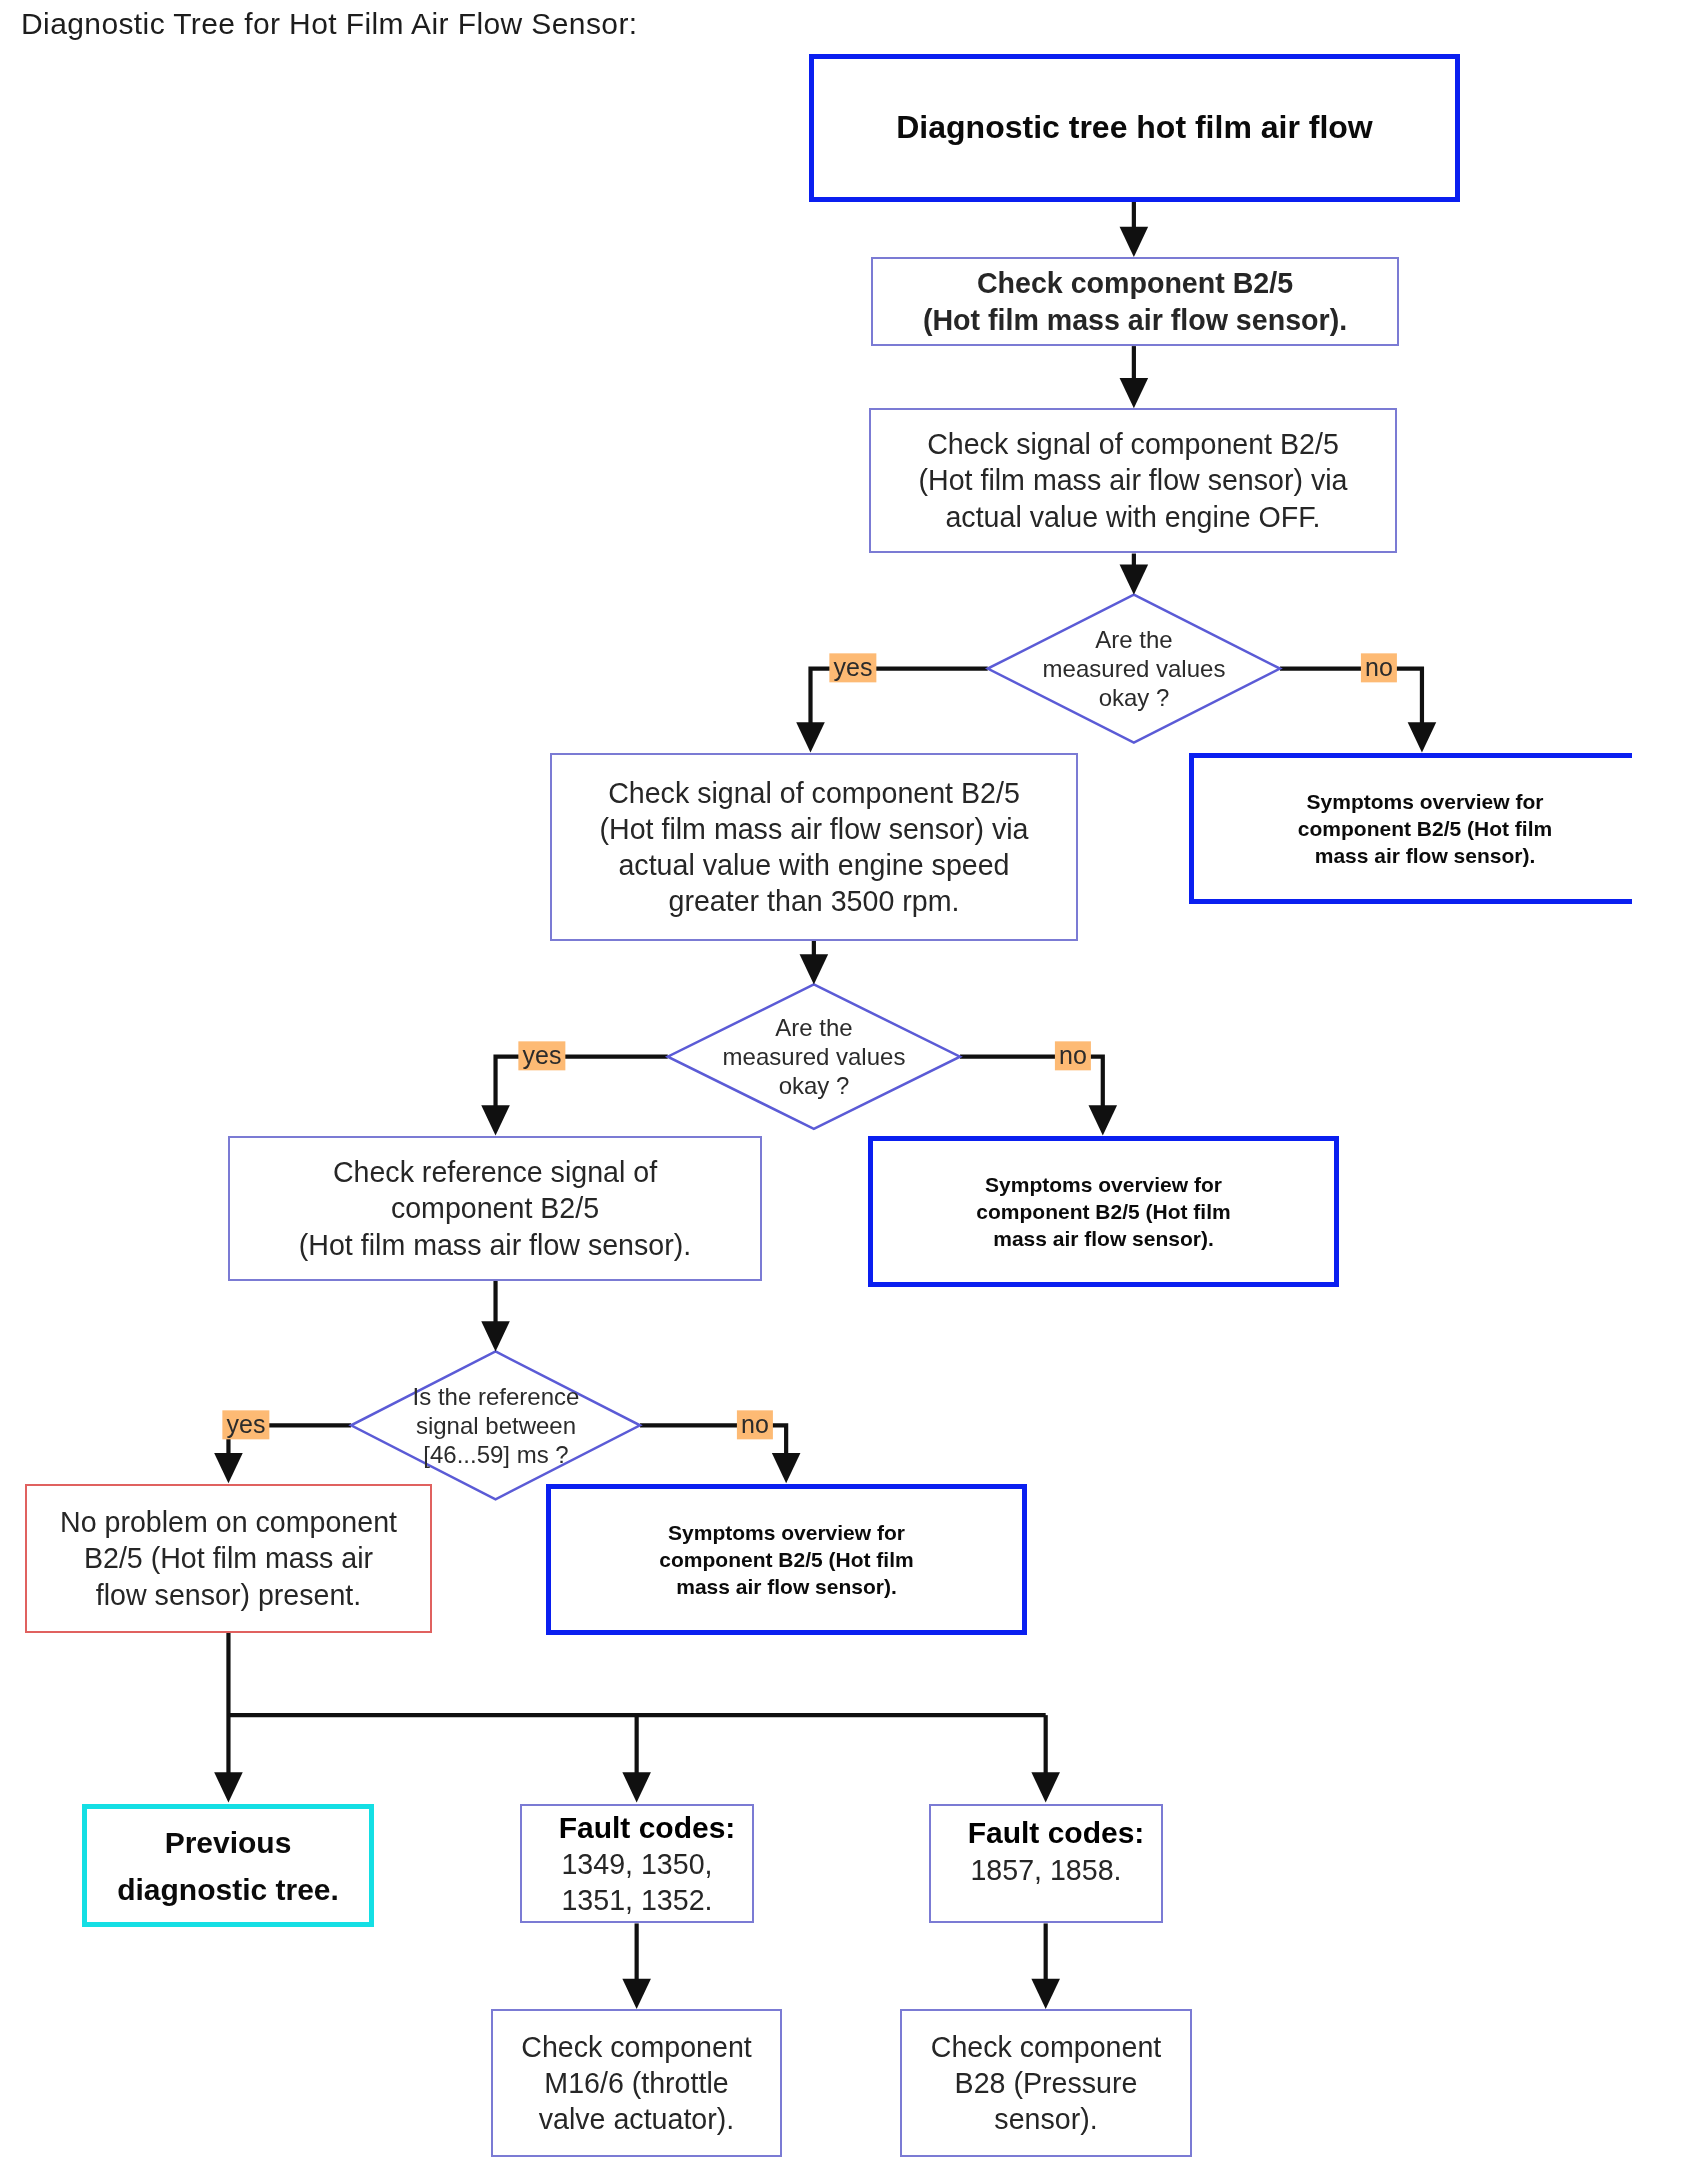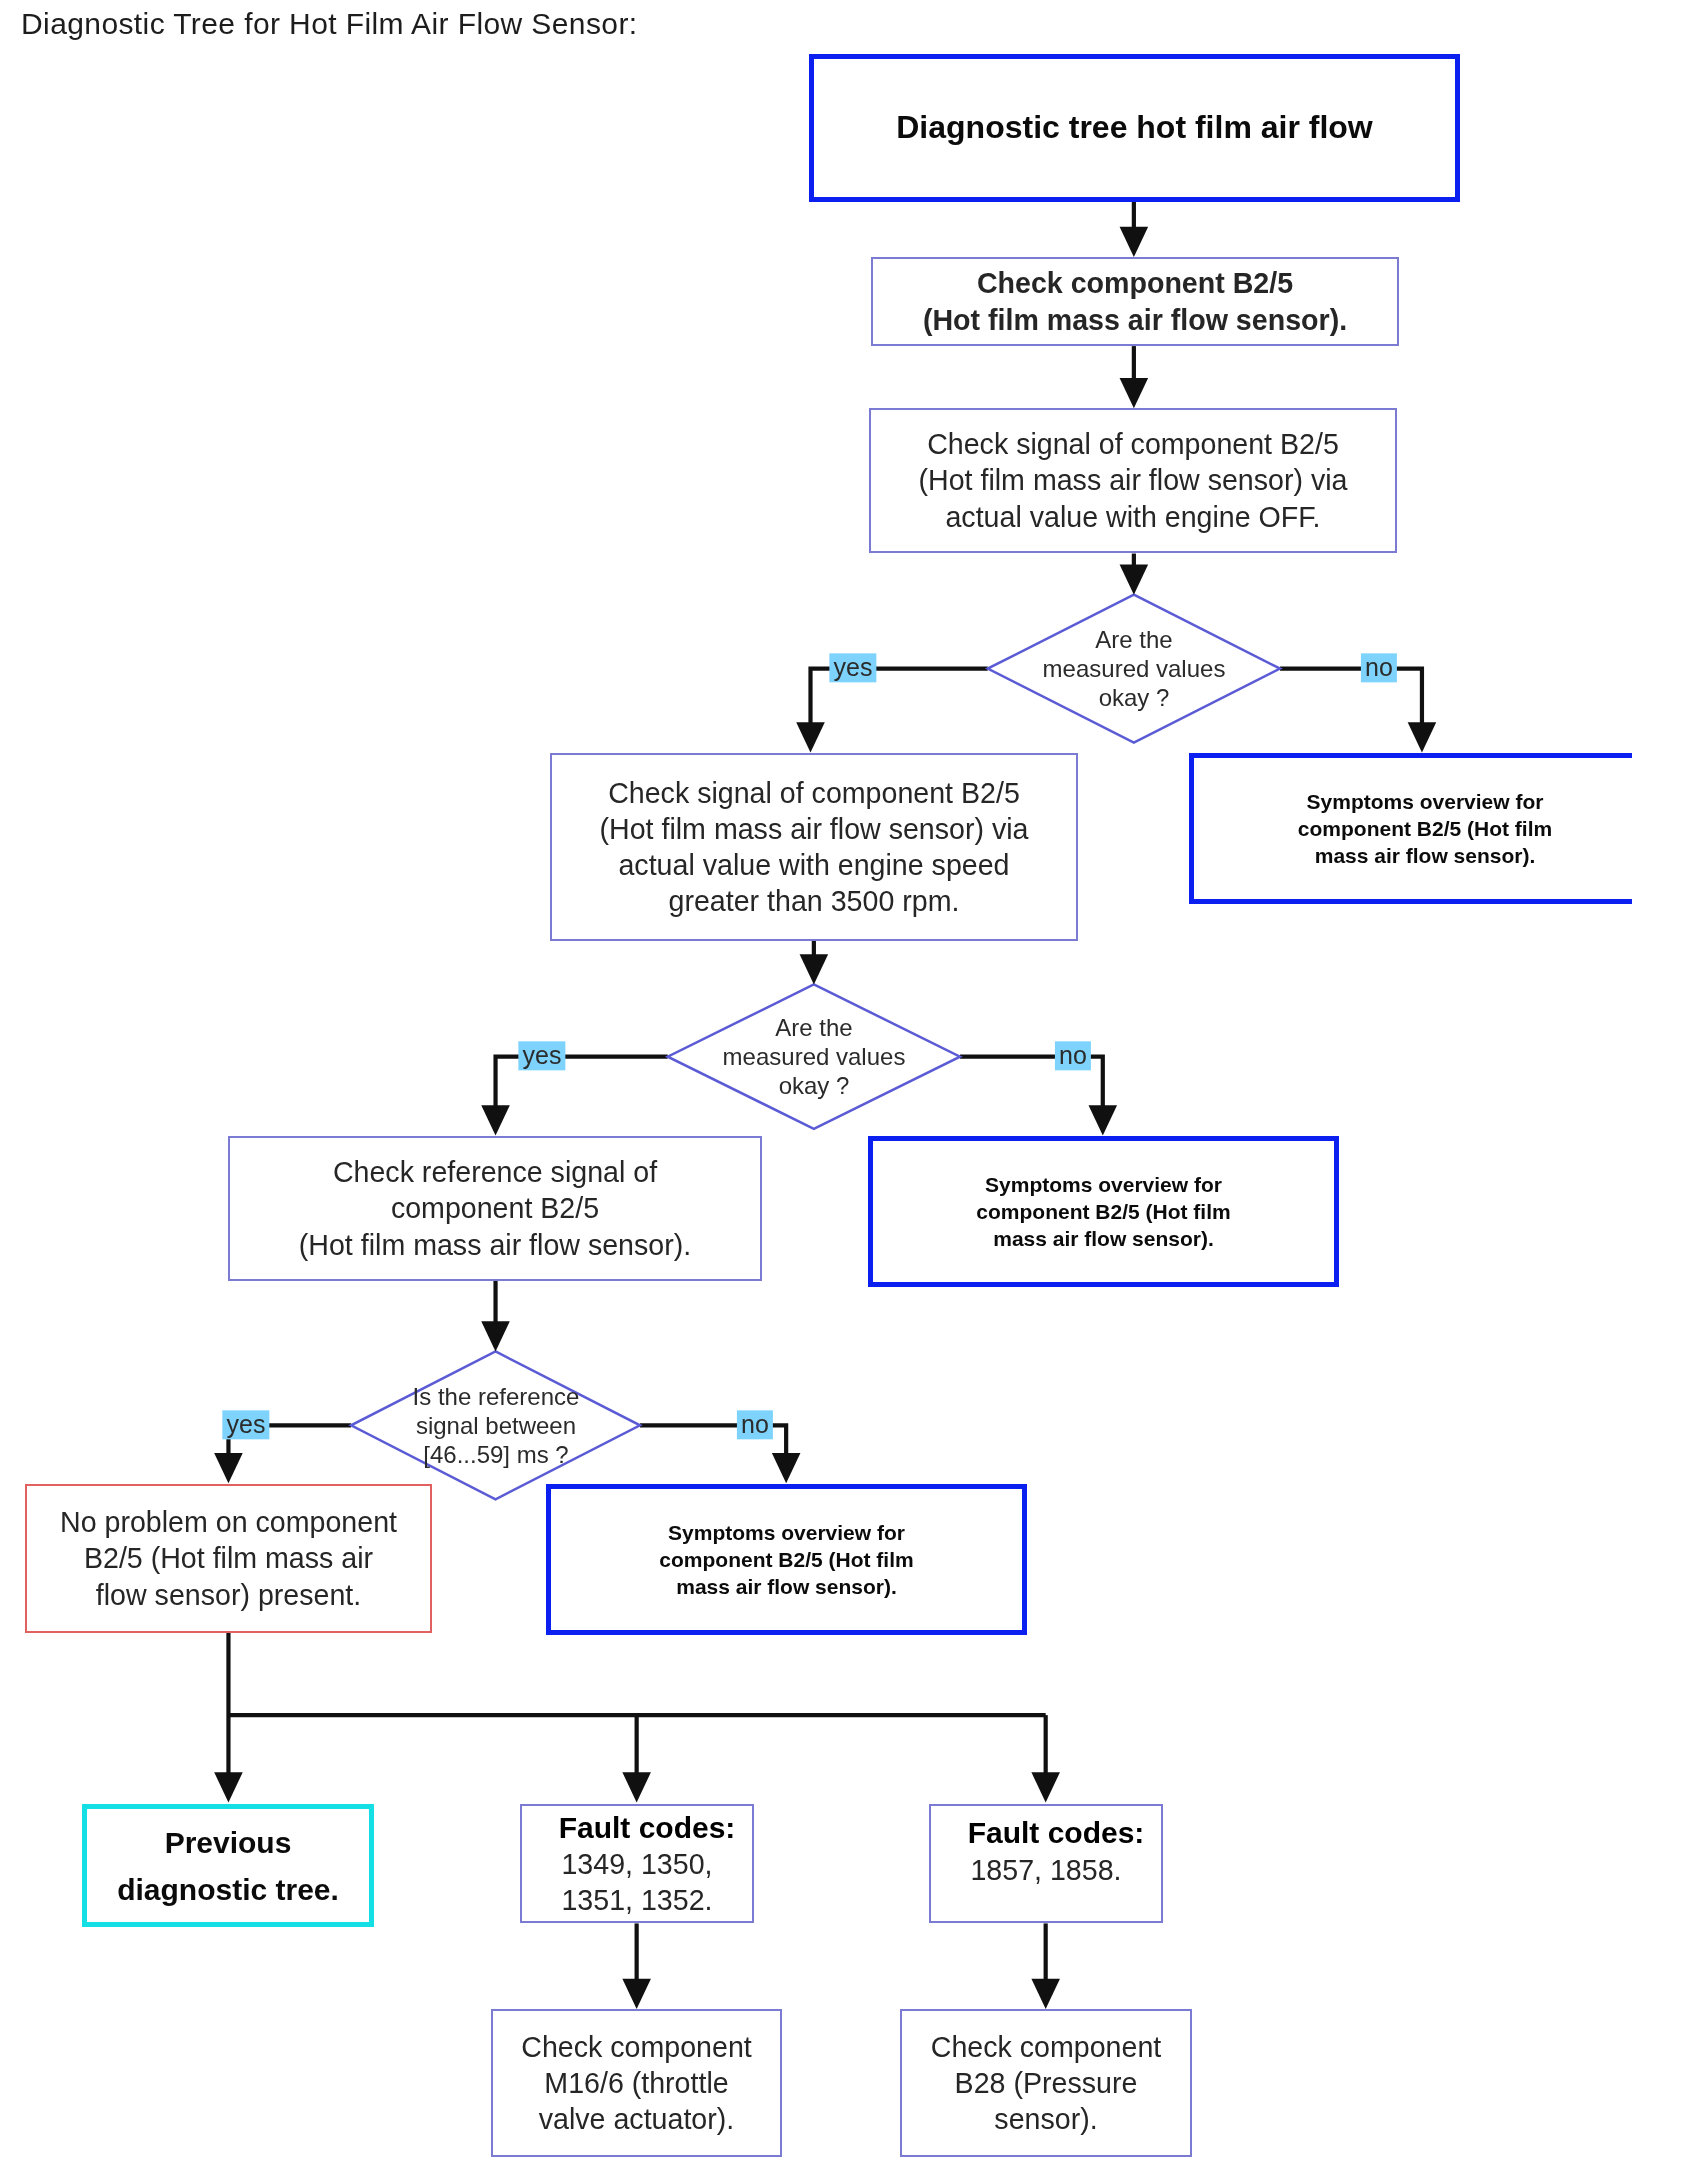--- a/index.html
+++ b/index.html
@@ -27,21 +27,21 @@
   .red{border:2.5px solid var(--result_red,#e0615f);}
   .cyan{border:5px solid var(--result_cyan,#14dfe4);font-weight:bold;font-size:30px;color:#0b0b0b;line-height:1.3;}
   .fault-header{font-weight:bold;font-size:30px;color:#000000;margin-left:20px;}
   .diamond-text{
     position:absolute;transform:translate(-50%,-50%);text-align:center;
     font-size:24px;line-height:1.2;color:#2b2b2b;width:277px;
   }
   .diamond-text .ln{display:block;}
   .edge-label{
     position:absolute;transform:translate(-50%,-54%);font-size:25px;color:#2b2b2b;
-    background:#7dd3fc;padding:0 4.2px;
+    background:#fdba74;padding:0 4.2px;
   }
 </style>
 </head>
 <body>
 
 <div id="canvas">
 
   <svg id="flow-svg" viewBox="0 0 2005 2599">
     <g>
       <polyline class="flow" points="1350,240 1350,272"></polyline>

